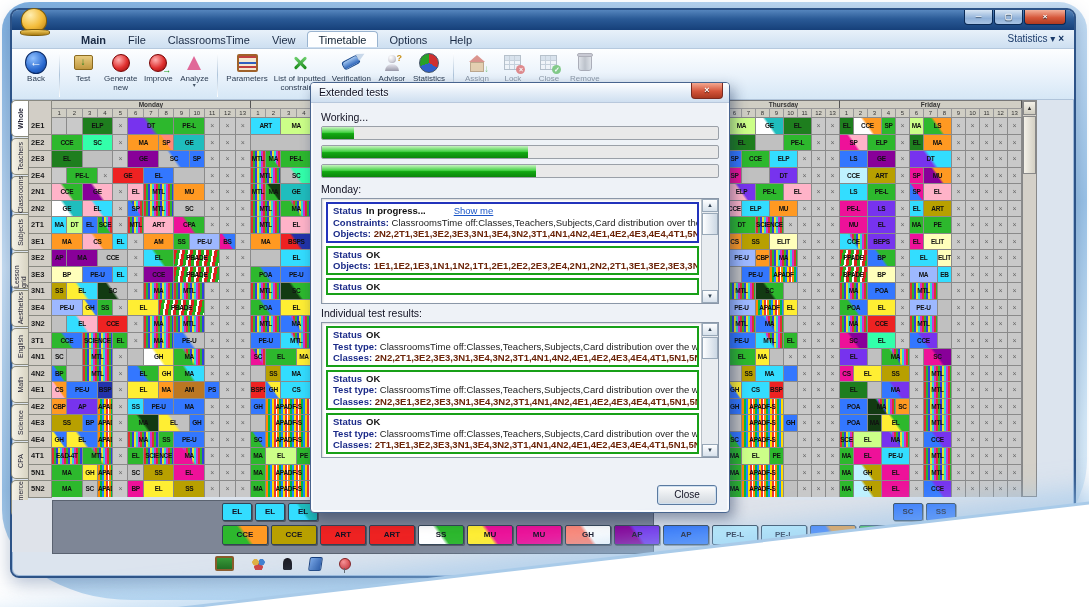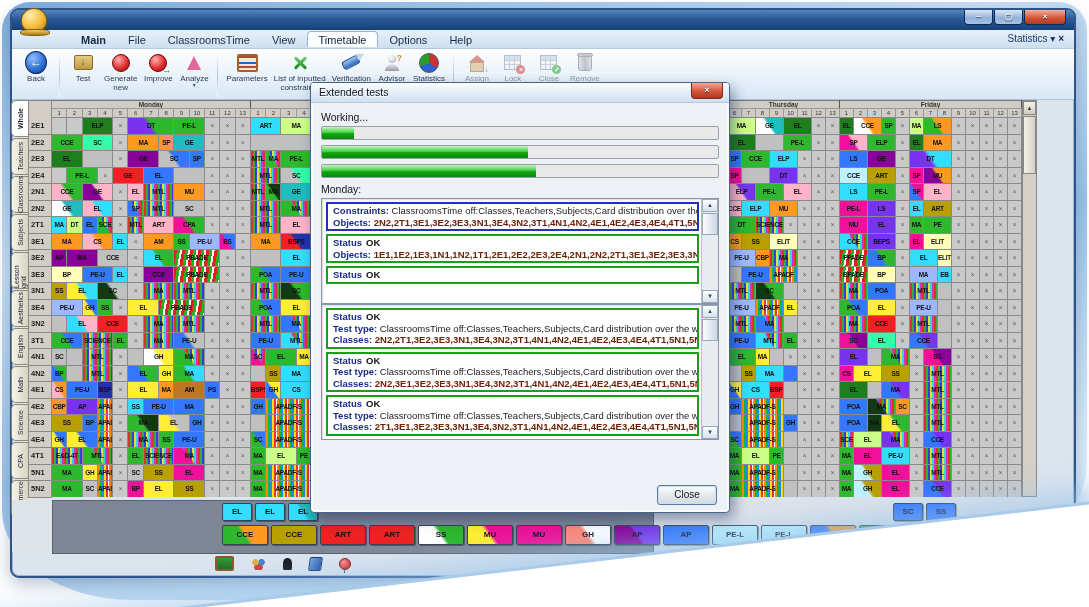--- a/index.html
+++ b/index.html
@@ -501,37 +501,39 @@
             <div class="pfill" style="width: 52%;"></div>
           </div>
           <div class="pbar">
             <div class="pfill" style="width: 54%;"></div>
           </div>
         </div>
       <div class="dlabel">Monday:</div>
       <div class="panel" id="summaryPanel">
         <div class="entries" id="summaryList">
             <div class="entry progress">
+              <div><b class="lb">Status</b><span class="sv">In progress...</span><a href="#">Show me</a></div>
               <div><b class="lb">Constraints:</b><span class="cv"> ClassroomsTime off:Classes,Teachers,Subjects,Card distribution over the week,</span></div>
               <div><b class="lb">Objects:</b><span class="ov"> 2N2,2T1,3E1,3E2,3E3,3N1,3E4,3N2,3T1,4N1,4N2,4E1,4E2,4E3,4E4,4T1,5N1,5N2,1E4</span></div>
             </div>
             <div class="entry ok">
               <div><b class="lb">Status</b><span class="sv">OK</span></div>
               <div><b class="lb">Objects:</b><span class="ov"> 1E1,1E2,1E3,1N1,1N2,1T1,2E1,2E2,2E3,2E4,2N1,2N2,2T1,3E1,3E2,3E3,3N1,3E4,3N2,3T1,4N1,4N2,4E1,4</span></div>
             </div>
             <div class="entry ok">
               <div><b class="lb">Status</b><span class="sv">OK</span></div>
             </div>
           </div>
         <div class="pscroll">
           <div class="psa">▲</div>
           <div class="psthumb"></div>
           <div class="psa bottom">▼</div>
         </div>
       </div>
+      <div class="dlabel">Individual test results:</div>
       <div class="panel" id="resultPanel">
         <div class="entries" id="resultList">
             <div class="entry ok">
               <div><b class="lb">Status</b><span class="sv">OK</span></div>
               <div><b class="lb">Test type:</b><span class="cv"> ClassroomsTime off:Classes,Teachers,Subjects,Card distribution over the week,</span></div>
               <div><b class="lb">Classes:</b><span class="ov"> 2N2,2T1,3E2,3E3,3N1,3E4,3N2,3T1,4N1,4N2,4E1,4E2,4E3,4E4,4T1,5N1,5N2,1E4</span></div>
             </div>
             <div class="entry ok">
               <div><b class="lb">Status</b><span class="sv">OK</span></div>
               <div><b class="lb">Test type:</b><span class="cv"> ClassroomsTime off:Classes,Teachers,Subjects,Card distribution over the week,</span></div>

